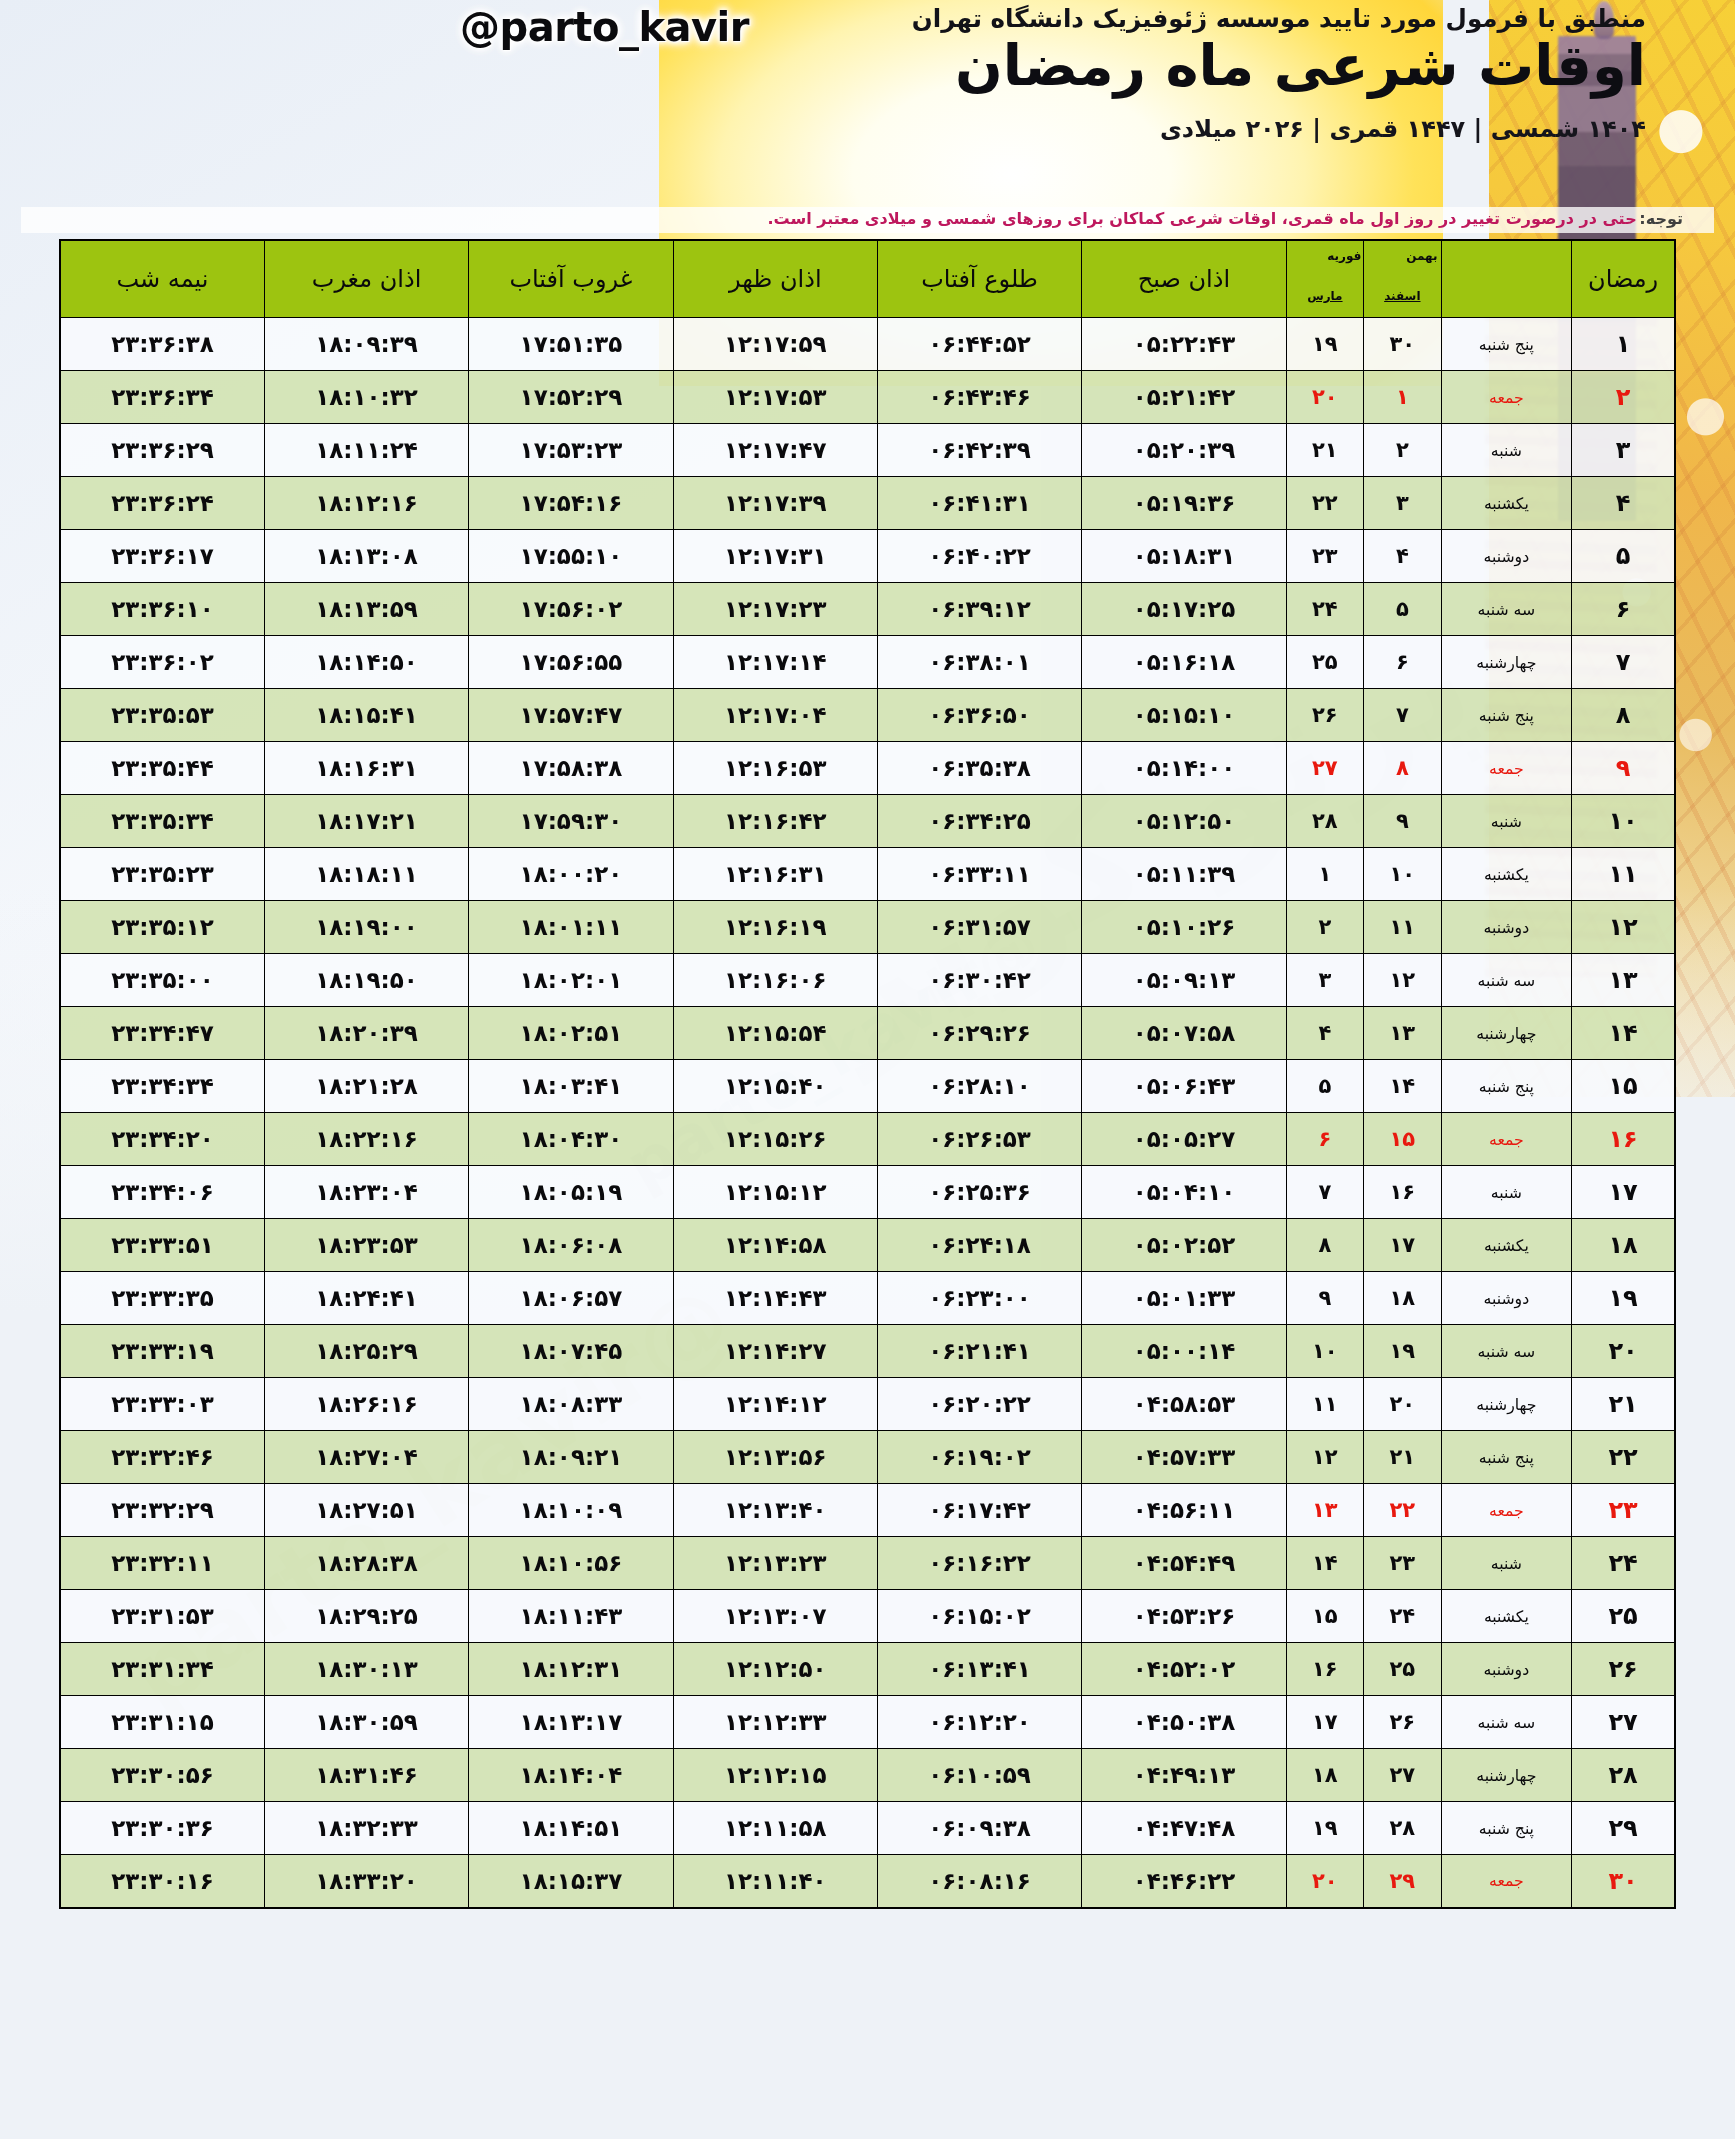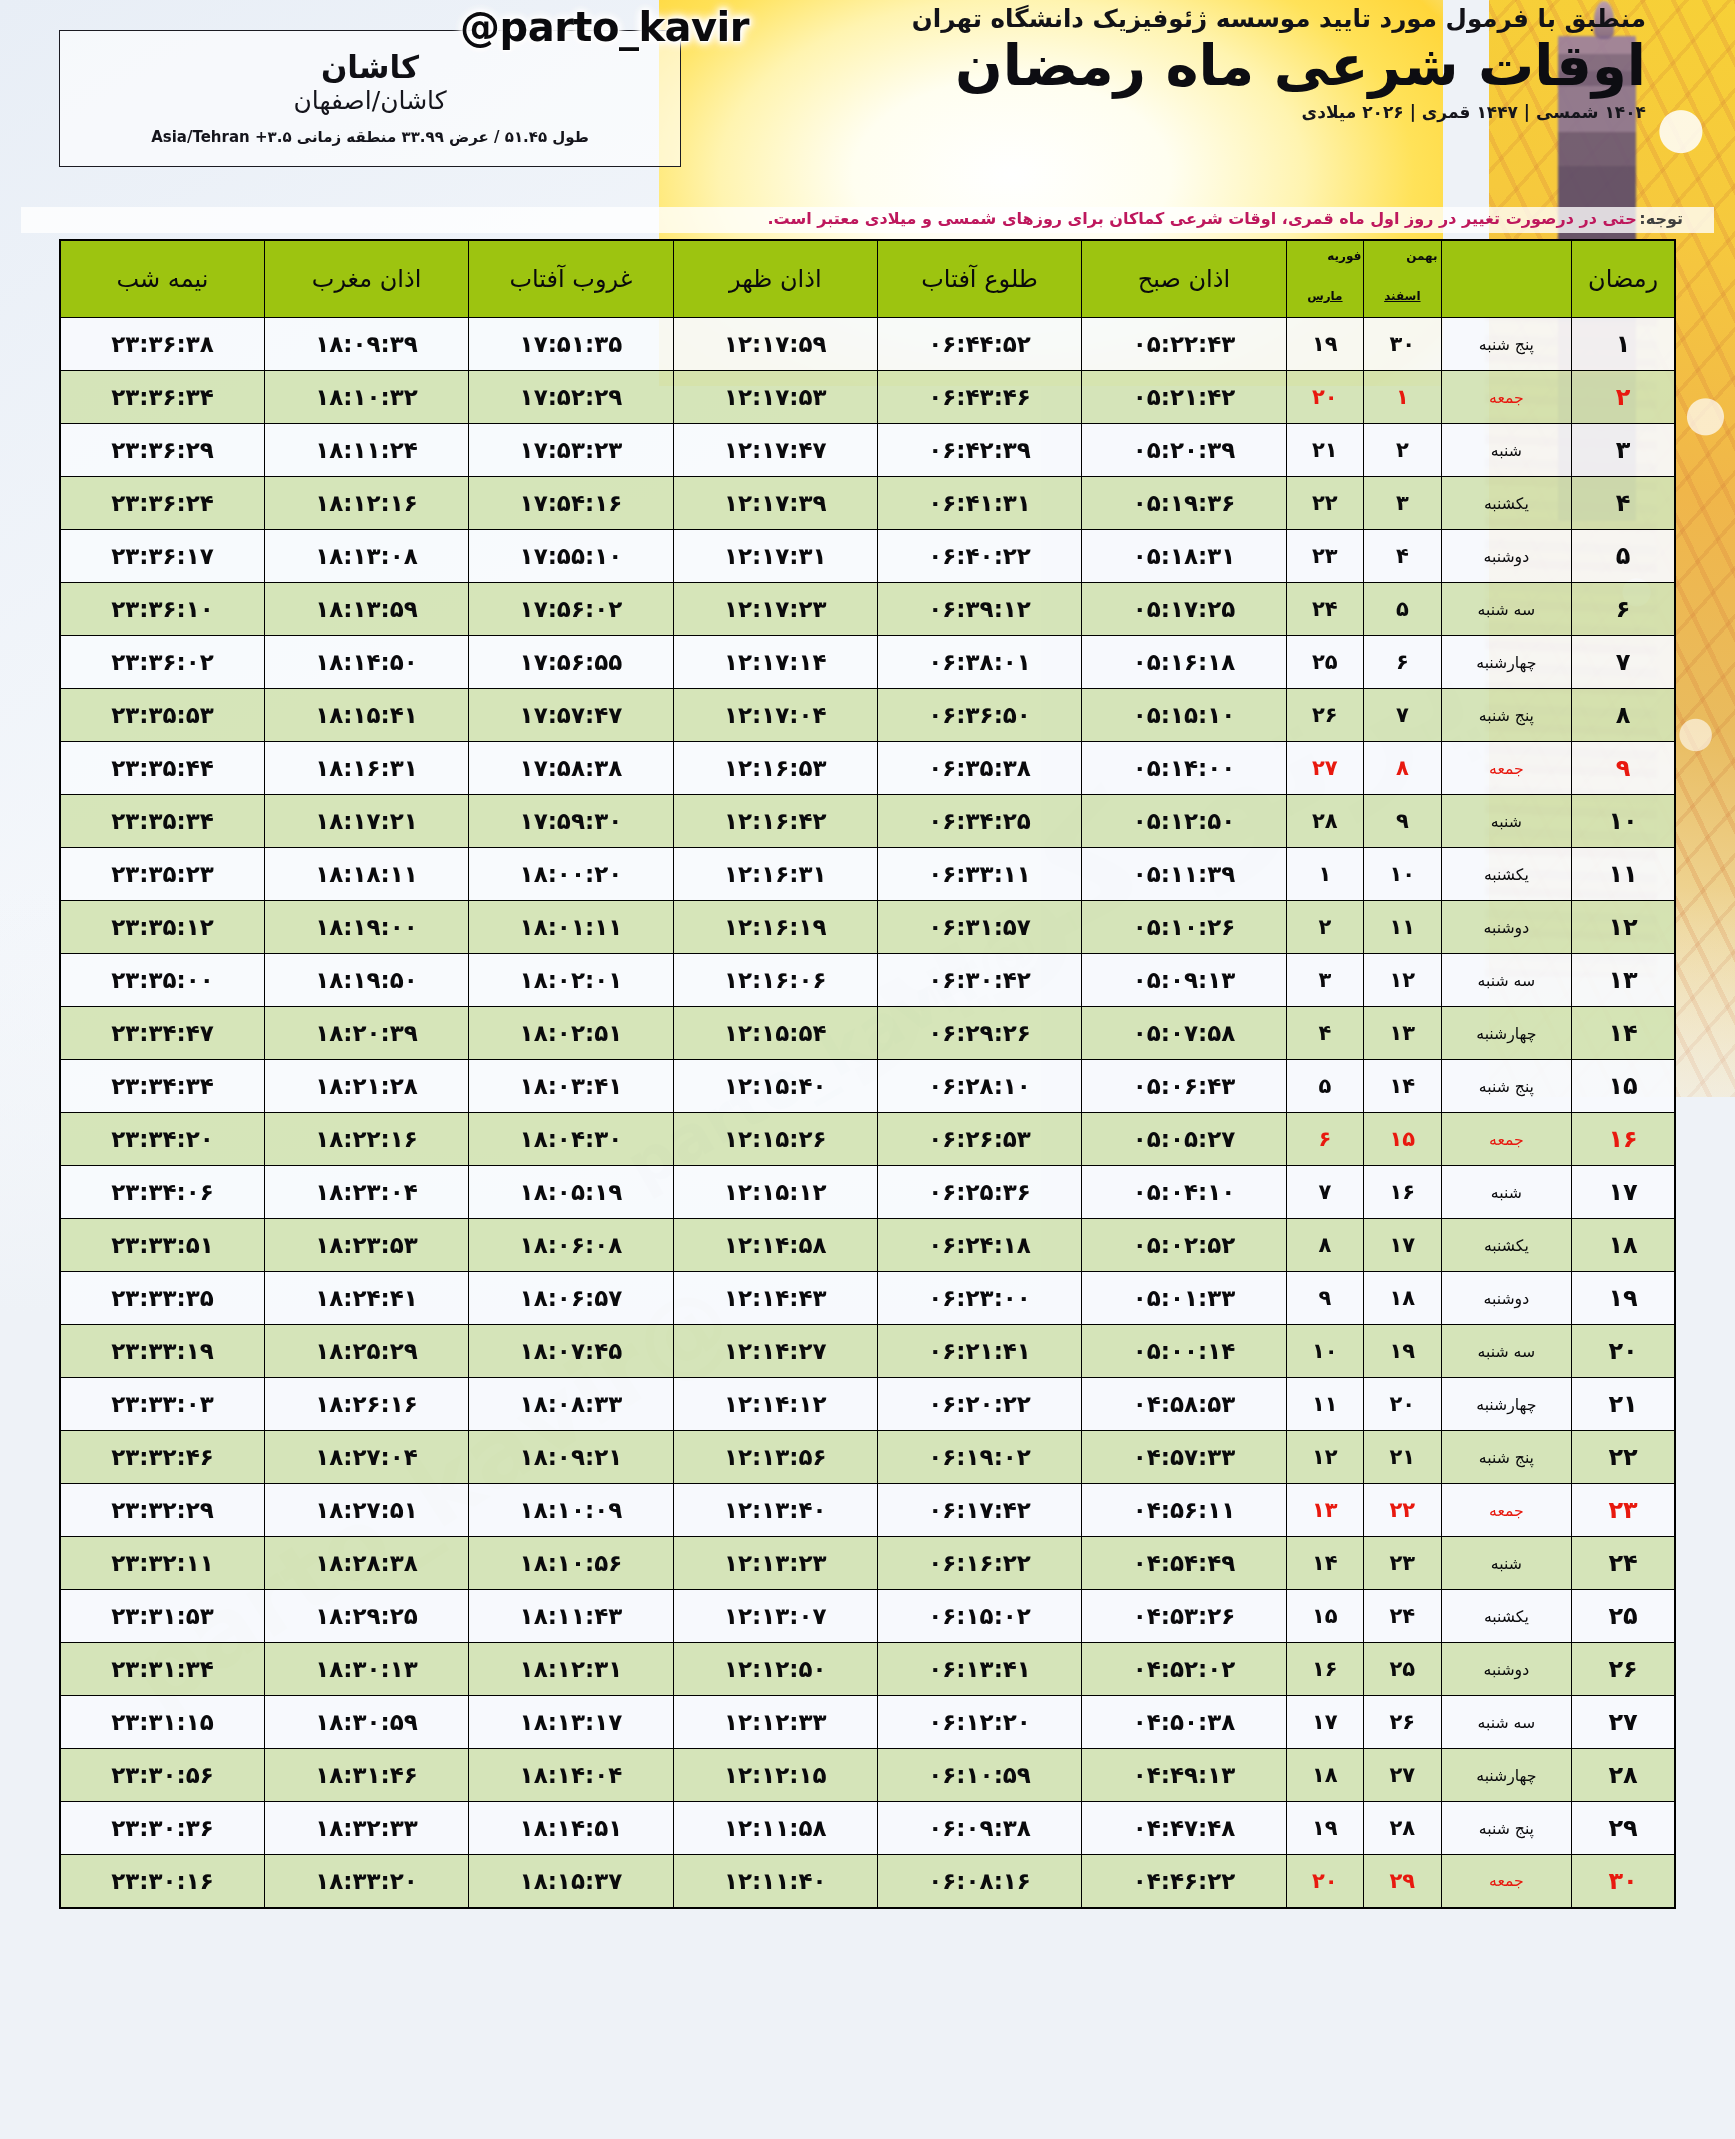--- a/index.html
+++ b/index.html
@@ -182,24 +182,24 @@
     letter-spacing: -0.5px;
   }
   #subtitle {
     font-size: 24.6px;
     font-weight: 700;
     color: #121218;
     line-height: 1.2;
     margin-top: -2.1px;
   }
   #years-line {
-    font-size: 17px;
+    font-size: 24px;
     font-weight: 600;
     color: #15151c;
-    margin-top: 4px;
+    margin-top: 17px;
   }
 
   
   #note-strip {
     position: relative;
     z-index: 10;
     margin: 3.1px 21px 5.2px 21px;
     padding: 2.1px 31px 5.2px 0;
     text-align: right;
     direction: rtl;
@@ -293,25 +293,20 @@
   <div id="bg-minaret-top"></div>
   <div id="bg-bottom-fade"></div>
 </div>
 
 <div class="wm" id="wm-1">@parto_kavir</div>
 <div class="wm" id="wm-2">پرتو کویر</div>
 <div class="wm" id="wm-3">@parto_kavir</div>
 
 <div id="header">
 
-  <div id="location-box">
-    <div id="loc-city">کاشان</div>
-    <div id="loc-region">کاشان/اصفهان</div>
-    <div id="loc-coords">طول ۵۱.۴۵ / عرض ۳۳.۹۹ منطقه زمانی Asia/Tehran +۳.۵</div>
-  </div>
 
   <div id="handle">@parto_kavir</div>
 
   <div id="title-block">
     <div id="subtitle">منطبق با فرمول مورد تایید موسسه ژئوفیزیک دانشگاه تهران</div>
     <div id="main-title">اوقات شرعی ماه رمضان</div>
     <div id="years-line">۱۴۰۴ شمسی | ۱۴۴۷ قمری | ۲۰۲۶ میلادی</div>
   </div>
 </div>
 

